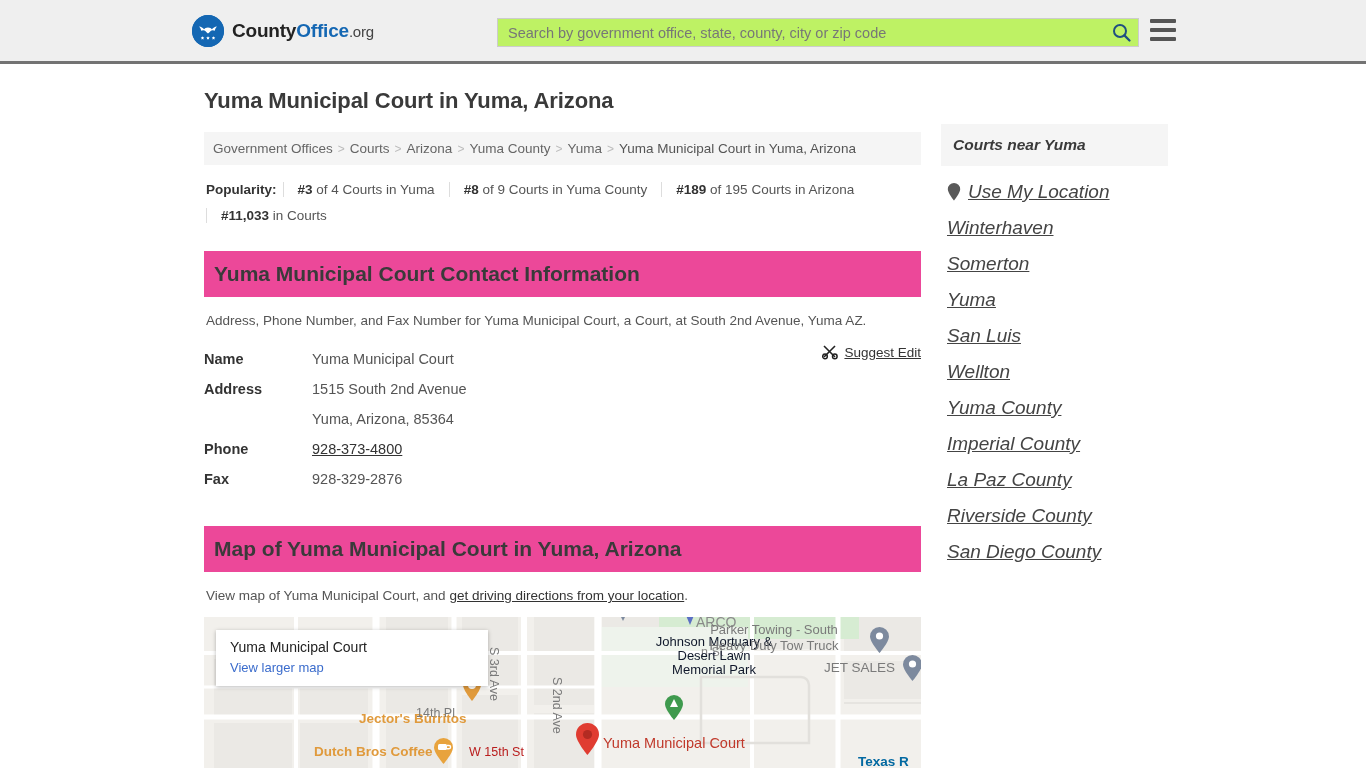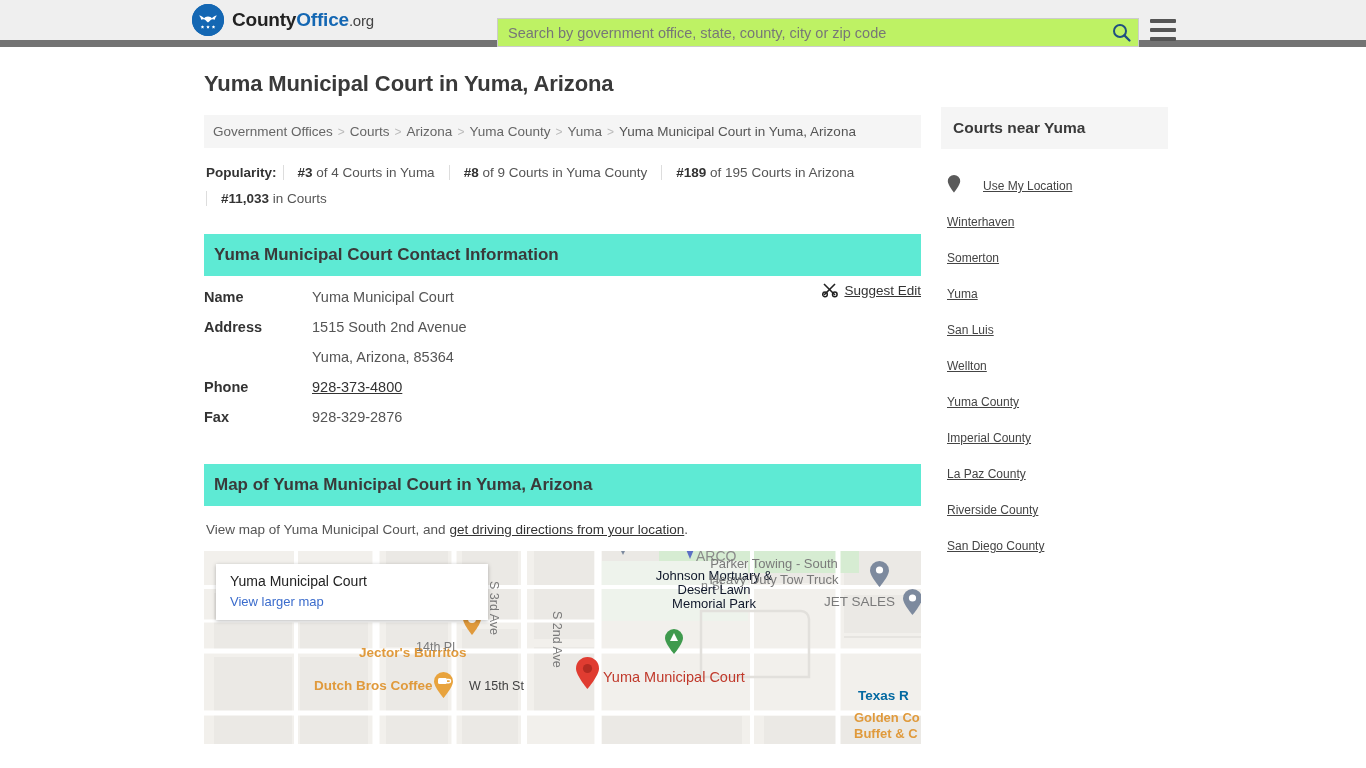--- a/index.html
+++ b/index.html
@@ -7,23 +7,23 @@
   body {
     width:1366px; height:768px;
     background:#ffffff;
     font-family:"Liberation Sans", sans-serif;
     color:#333;
     overflow:hidden;
   }
 
   
   .header {
-    height:47px;
+    height:64px;
     background:#efefef;
-    border-bottom:7px solid #737373;
+    border-bottom:3px solid #737373;
     display:flex;
     align-items:center;
     position:relative;
   }
   .logo-wrap {
     display:flex; align-items:center;
     margin-left:192px;
     gap:8px;
     text-decoration:none;
   }
@@ -83,20 +83,21 @@
   }
   .content {
     position:absolute;
     left:204px; top:24px;
     width:717px;
   }
   .sidebar {
     position:absolute;
     left:941px; top:60px;
     width:227px;
+    font-style:italic;
   }
 
   h1.page-title {
     font-size:22px;
     font-weight:bold;
     color:#3a3a3a;
     margin:0 0 18px 0;
     letter-spacing:-0.1px;
   }
 
@@ -116,23 +117,23 @@
     font-size:13.5px;
     color:#555;
     line-height:26px;
   }
   .popularity .lbl { font-weight:bold; color:#333; margin-right:6px; }
   .popularity .rank { font-weight:bold; color:#333; }
   .pop-item { padding:0 14px; border-left:1px solid #ddd; }
   .pop-item:first-of-type { border-left:0; padding-left:0; }
 
   .section-head {
-    background:#5eead4;
+    background:#ec4899;
     padding:11px 10px;
-    font-size:17px;
+    font-size:21px;
     font-weight:bold;
     color:#3a3a3a;
     margin-top:14px;
   }
   .section-desc {
     font-size:13.5px;
     color:#555;
     padding:16px 2px 10px 2px;
   }
   .section-desc a { color:#333; text-decoration:underline; }
@@ -159,24 +160,24 @@
   
   .side-head {
     background:#f5f5f5;
     padding:12px 12px;
     font-size:15.5px;
     font-weight:bold;
     color:#3a3a3a;
   }
   .side-list { padding:8px 0 0 6px; }
   .side-item {
-    display:flex; align-items:flex-end;
-    gap:22px;
+    display:flex; align-items:center;
+    gap:7px;
     height:36px;
-    font-size:12px;
+    font-size:19px;
   }
   .side-item a { color:#444; text-decoration:underline; }
 
   
   .map {
     position:relative;
     margin-top:4px;
     width:717px; height:193px;
     background:#f3f1ec;
     overflow:hidden;
@@ -238,20 +239,21 @@
 
     <div class="breadcrumb">
       <a href="#">Government Offices</a><span class="sep">&gt;</span><a href="#">Courts</a><span class="sep">&gt;</span><a href="#">Arizona</a><span class="sep">&gt;</span><a href="#">Yuma County</a><span class="sep">&gt;</span><a href="#">Yuma</a><span class="sep">&gt;</span><span class="current">Yuma Municipal Court in Yuma, Arizona</span>
     </div>
 
     <div class="popularity">
       <span class="lbl">Popularity:</span><span class="pop-item"><span class="rank">#3</span> <span>of 4 Courts in Yuma</span></span><span class="pop-item"><span class="rank">#8</span> <span>of 9 Courts in Yuma County</span></span><span class="pop-item"><span class="rank">#189</span> <span>of 195 Courts in Arizona</span></span><br><span class="pop-item"><span class="rank">#11,033</span> <span>in Courts</span></span>
     </div>
 
     <div class="section-head">Yuma Municipal Court Contact Information</div>
+    <div class="section-desc">Address, Phone Number, and Fax Number for Yuma Municipal Court, a Court, at South 2nd Avenue, Yuma AZ.</div>
 
     <div class="contact">
       <div class="suggest">
         <svg width="16" height="16" viewBox="0 0 16 16">
           <line x1="2" y1="2" x2="13" y2="13" stroke="#222" stroke-width="1.6"></line>
           <line x1="13" y1="2" x2="2" y2="13" stroke="#222" stroke-width="1.6"></line>
           <circle cx="3" cy="12.4" r="2.3" fill="none" stroke="#222" stroke-width="1.5"></circle>
           <circle cx="12.8" cy="12.4" r="2.3" fill="none" stroke="#222" stroke-width="1.5"></circle>
         </svg>
         <span class="lnk">Suggest Edit</span>
@@ -353,21 +355,21 @@
       <div class="mlabel" style="left:212px; top:89px; font-size:12.5px; color:#7a7a7a;">14th Pl</div>
 
       <div class="mlabel" style="left:110px; top:127px; font-size:13.5px; color:#e09a3c; font-weight:bold;">Dutch Bros Coffee</div>
       <div class="mlabel" style="left:229px; top:121px;">
         <svg width="21" height="27" viewBox="0 0 21 27">
             <path d="M10.5 26 C10.5 26 20 15 20 9.5 A9.5 9.5 0 1 0 1 9.5 C1 15 10.5 26 10.5 26 Z" fill="#e8a33d"></path>
             <rect x="5" y="6" width="9" height="6" rx="1.5" fill="#fff"></rect>
             <path d="M14 7.5 h2 a1.6 1.6 0 0 1 0 3.2 h-2" fill="none" stroke="#fff" stroke-width="1.4"></path>
           </svg>
       </div>
-      <div class="mlabel" style="left:265px; top:128px; font-size:12.5px; color:#404040;">W 15th St</div>
+      <div class="mlabel" style="left:265px; top:128px; font-size:12.5px; color:#b91c1c;">W 15th St</div>
 
       <div class="mlabel" style="left:297px; top:30px; font-size:12.5px; color:#7a7a7a; transform:rotate(90deg); transform-origin:left top;">S 3rd Ave</div>
       <div class="mlabel" style="left:360px; top:60px; font-size:12.5px; color:#7a7a7a; transform:rotate(90deg); transform-origin:left top;">S 2nd Ave</div>
 
       <div class="mlabel" style="left:450px; top:18px; width:120px; text-align:center; font-size:13px; color:#0f172a; line-height:14px; white-space:normal;">Johnson Mortuary &amp; Desert Lawn Memorial Park</div>
       <div class="mlabel" style="left:460px; top:78px;">
         <svg width="20" height="26" viewBox="0 0 20 26">
             <path d="M10 25 C10 25 19 14.5 19 9 A9 9 0 1 0 1 9 C1 14.5 10 25 10 25 Z" fill="#3f9a4e"></path>
             <path d="M10 4 L14 12 H6 Z" fill="#fff"></path>
           </svg>

